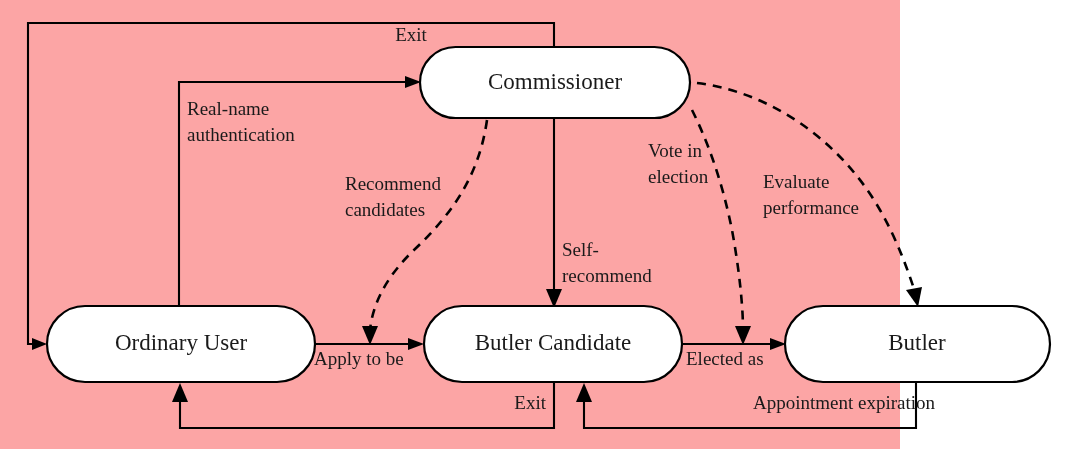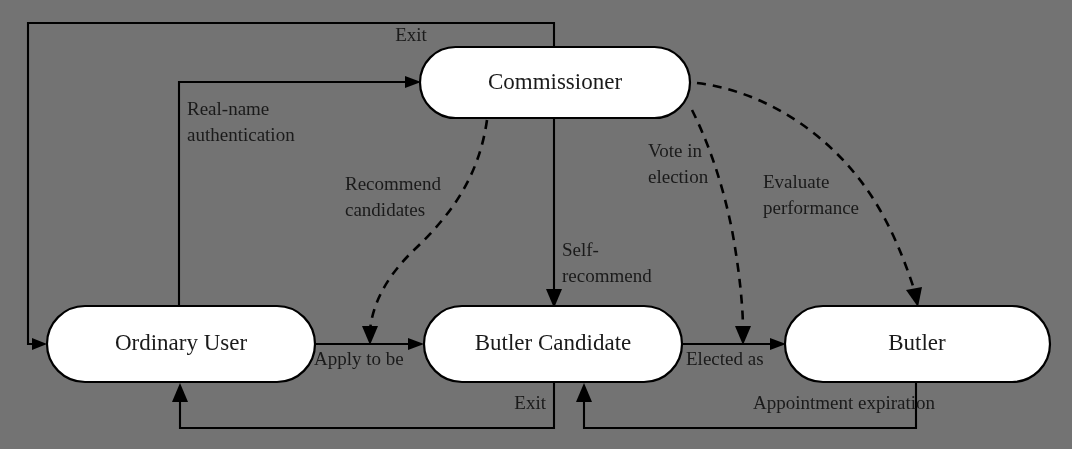--- a/index.html
+++ b/index.html
@@ -8,23 +8,23 @@
     background: #ffffff;
   }
   body {
     width: 1072px;
     height: 449px;
     font-family: "Liberation Serif", "DejaVu Serif", serif;
     overflow: hidden;
   }
   #diagram-root {
     position: relative;
-    width: 1072px;
+    width: 900px;
     height: 449px;
-    background: #737373;
+    background: #fca5a5;
   }
   svg.diagram {
     display: block;
     width: 1072px;
     height: 449px;
   }
   .node-shape {
     fill: #ffffff;
     stroke: #000000;
     stroke-width: 2.2;

